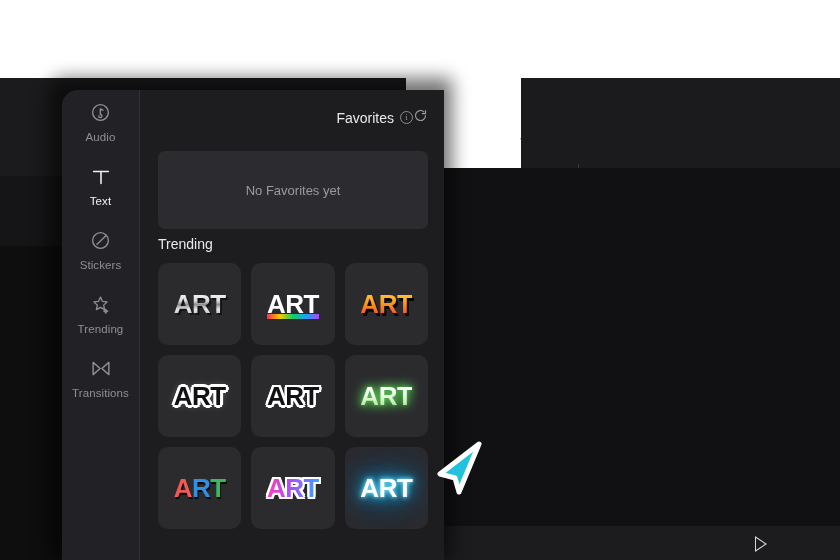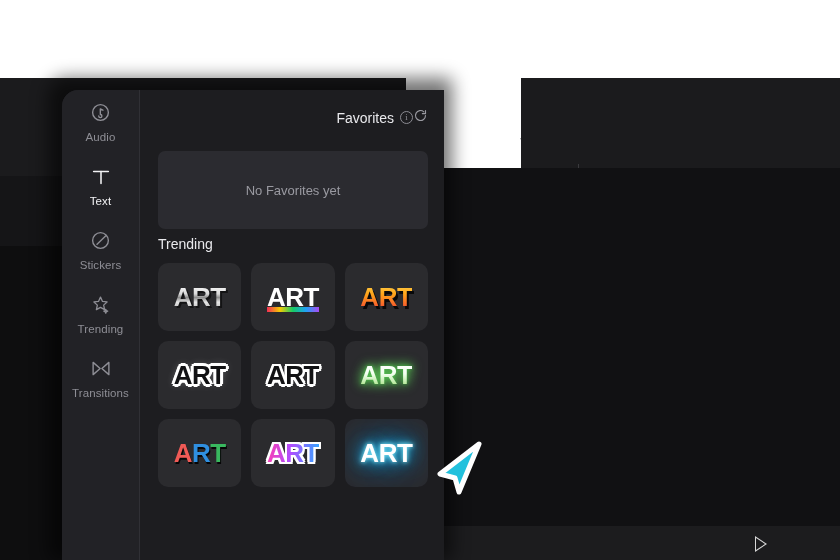--- a/index.html
+++ b/index.html
@@ -111,21 +111,21 @@
   .empty-box {
     height:78px; background:#2b2b30; border-radius:7px;
     display:flex; align-items:center; justify-content:center;
     color:#9a9aa1; font-size:13px;
   }
   .sect-title2 { font-size:14px; color:#e9e9ec; margin:7px 0 11px 0; }
   .grid {
     display:grid; grid-template-columns:repeat(3,1fr); gap:10px;
   }
   .tile {
-    height:68px; background:#2b2b2e; border-radius:10px;
+    height:82px; background:#2b2b2e; border-radius:10px;
     display:flex; align-items:center; justify-content:center;
     cursor:pointer; overflow:hidden;
   }
   .art {
     font-family:"Liberation Sans",sans-serif;
     font-weight:bold; font-size:26px; letter-spacing:-0.5px;
     line-height:1;
   }
 
   

